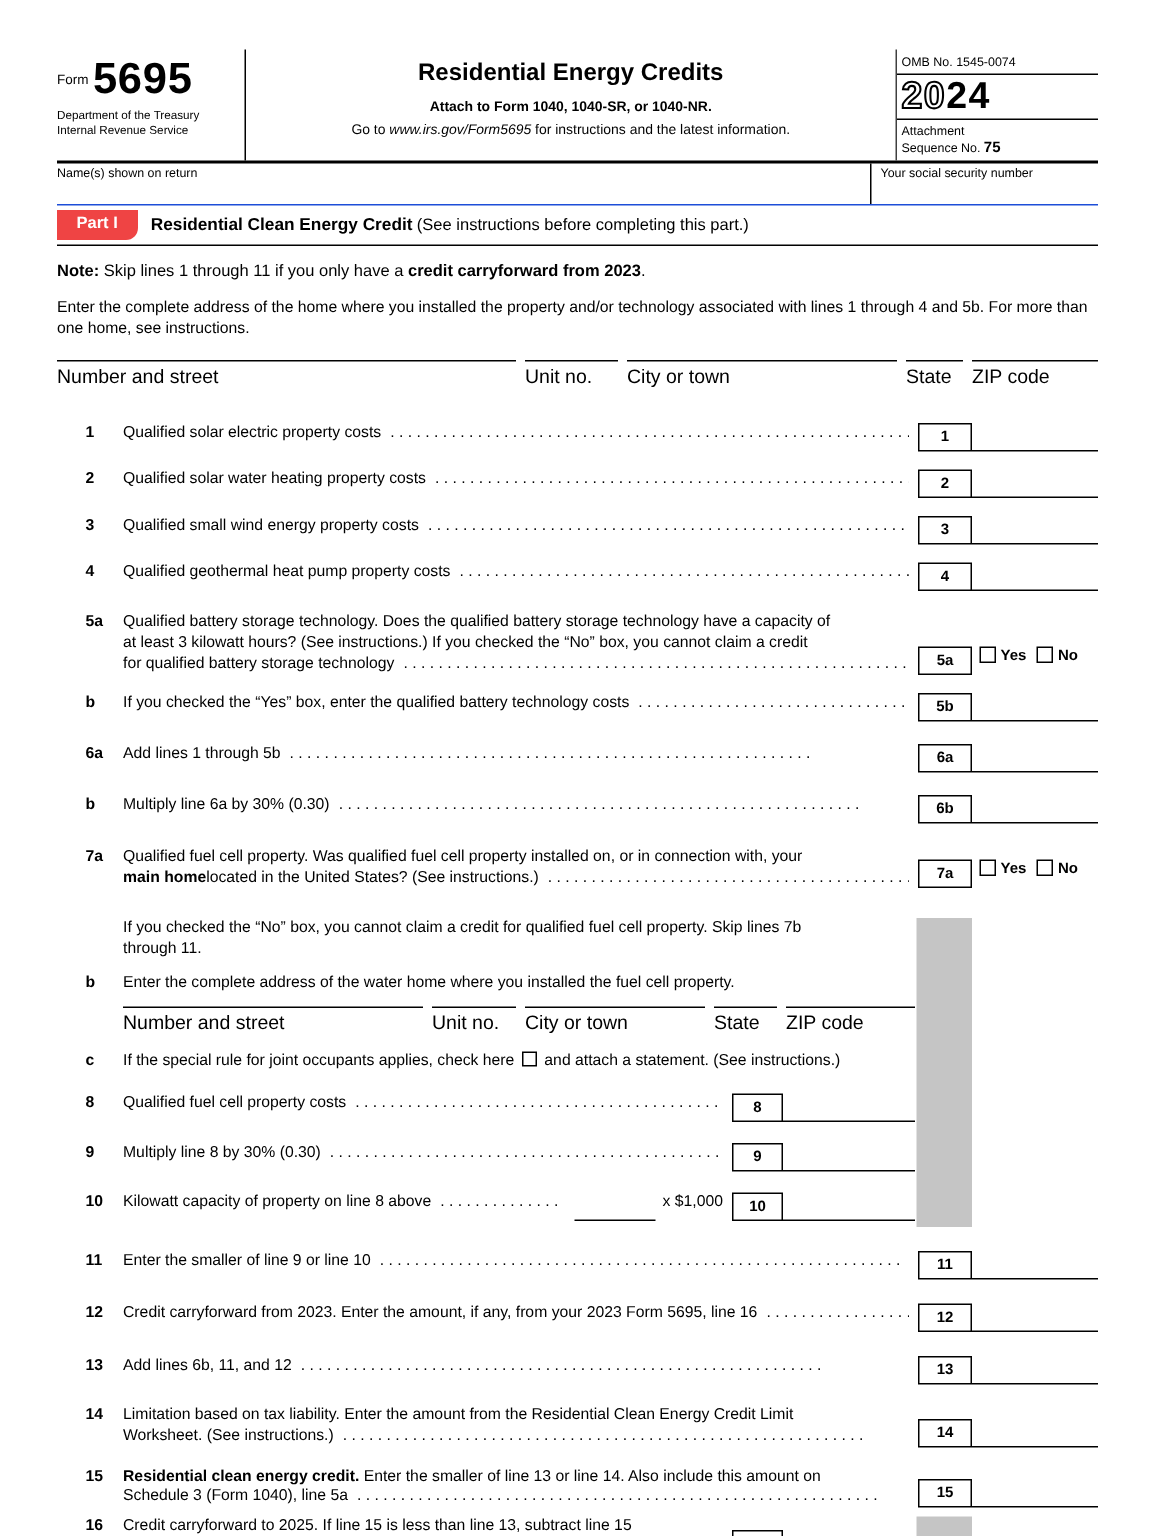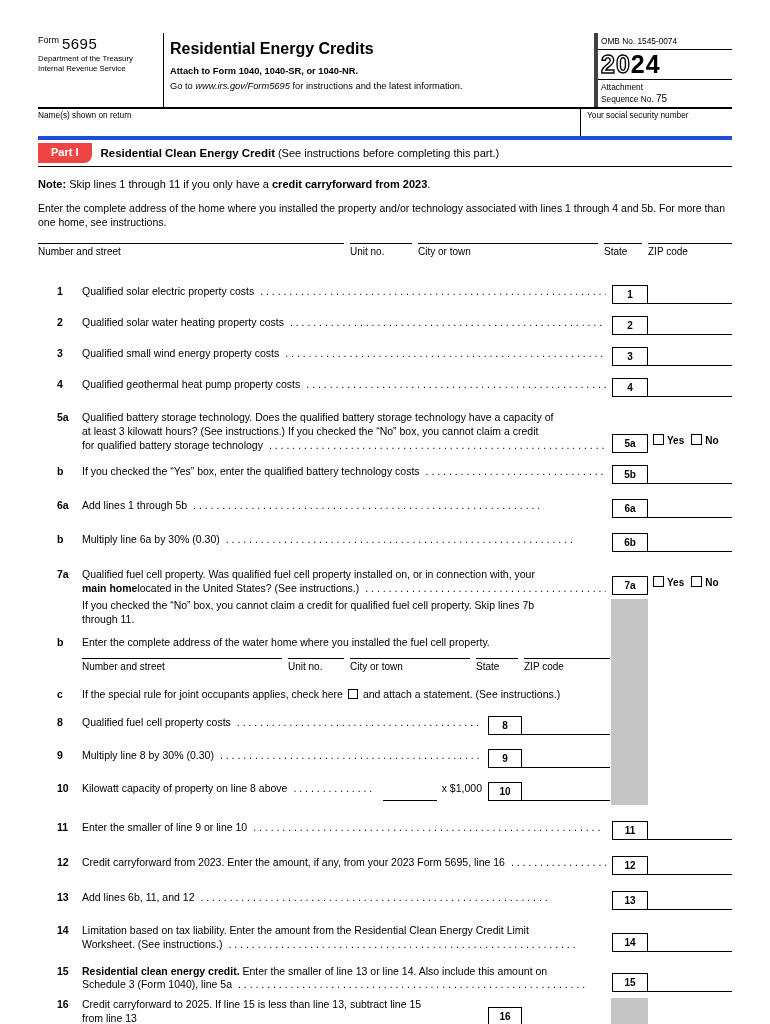--- a/index.html
+++ b/index.html
@@ -6,53 +6,53 @@
   html,body{background:#e8e8e8}
   body{width:770px;font-family:"Liberation Sans","DejaVu Sans",sans-serif;color:#000}
   .page{width:770px;height:1024px;margin:0 auto;background:#fff;padding:33px 38px 16px;font-size:10.5px;line-height:1.32;overflow:hidden;position:relative}
   .b{font-weight:bold}
   .i{font-style:italic}
 
   
   .hdr{display:flex;border-bottom:2px solid #000;align-items:stretch}
   .hdr-left{width:126px;border-right:1px solid #000;padding:1px 4px 3px 0}
   .form-word{font-size:9px;vertical-align:6px}
-  .form-no{font-size:15px;font-weight:400;letter-spacing:.5px}
+  .form-no{font-size:29px;font-weight:700;letter-spacing:.5px}
   .dept{font-size:7.8px;line-height:1.3}
-  .hdr-center{flex:1;border-right:4px solid #404040;padding:3px 6px 4px}
+  .hdr-center{flex:1;border-right:1px solid #404040;text-align:center;padding:3px 6px 4px}
   .form-title{font-size:16px;font-weight:700;padding-top:2px}
   .attach{font-size:9.3px;font-weight:700;margin-top:6px}
   .goto{font-size:9.3px;font-weight:400;margin-top:3px}
   .hdr-right{width:134px;display:flex;flex-direction:column}
   .omb{font-size:8.3px;padding:3px 3px 2px;border-bottom:1px solid #000}
   .year{font-size:25px;font-weight:700;padding:0 3px;letter-spacing:1px;border-bottom:1px solid #000;line-height:1.15}
   .yr-outline{color:#fff;-webkit-text-stroke:1.4px #000}
   .attach-seq{font-size:8.3px;padding:2px 3px;flex:1;line-height:1.3}
-  .seq-no{font-weight:400;font-size:10px}
-
-  
-  .name-row{display:flex;border-bottom:4px solid #1d4ed8}
+  .seq-no{font-weight:700;font-size:10px}
+
+  
+  .name-row{display:flex;border-bottom:1px solid #1d4ed8}
   .name-cell{flex:1;padding:1px 4px 0 0}
   .ssn-cell{width:152px;border-left:1px solid #000;padding:1px 0 0 6px}
   .cell-label{font-size:8.3px}
   .fill-field{height:15px}
 
   
   .part-bar{display:flex;align-items:center;gap:9px;border-bottom:1.5px solid #000;padding:2px 0 3px;margin-top:1px}
   .part-chip{background:#ef4444;color:#fff;font-weight:700;font-size:11px;padding:2px 13px 3px;border-radius:0 0 8px 0}
   .part-title{font-weight:700;font-size:11.5px}
   .part-paren{font-size:11px}
 
   .note{margin-top:10px;font-size:11px}
   .intro{margin-top:11px}
 
   
   .addr-head{display:flex;gap:6px;margin-top:13px}
   .ac{border-top:1px solid #000;padding-top:1px;height:30px}
-  .ac-label{font-size:10px}
+  .ac-label{font-size:13px}
   .ac-ns{flex:1}
   .ac-unit{flex:0 0 62px}
   .ac-city{flex:0 0 180px}
   .ac-state{flex:0 0 38px}
   .ac-zip{flex:0 0 84px}
   .addr-head.inner{margin-left:44px;margin-right:122px;margin-top:8px}
   .addr-head.inner .ac{height:22px}
   .addr-head.inner .ac-ns{flex:1}
   .addr-head.inner .ac-unit{flex:0 0 56px}
   .addr-head.inner .ac-city{flex:0 0 120px}
@@ -248,21 +248,21 @@
           <span class="cbl">Yes</span>
         <span class="cb"></span>
           <span class="cbl">No</span>
       </span>
     </div>
   </div>
 
   <div class="region">
     <div class="grayband"></div>
 
-    <div class="indent" style="margin-top:4px">
+    <div class="indent" style="margin-top:20px">
       <div class="bl">If you checked the “No” box, you cannot claim a credit for qualified fuel cell property. Skip lines 7b</div>
       <div class="bl">through 11.</div>
     </div>
 
     <div class="ln" style="margin-top:9px">
       <span class="num">b</span>
       <span class="txt">Enter the complete address of the water home where you installed the fuel cell property.</span>
     </div>
 
     <div class="addr-head inner">

